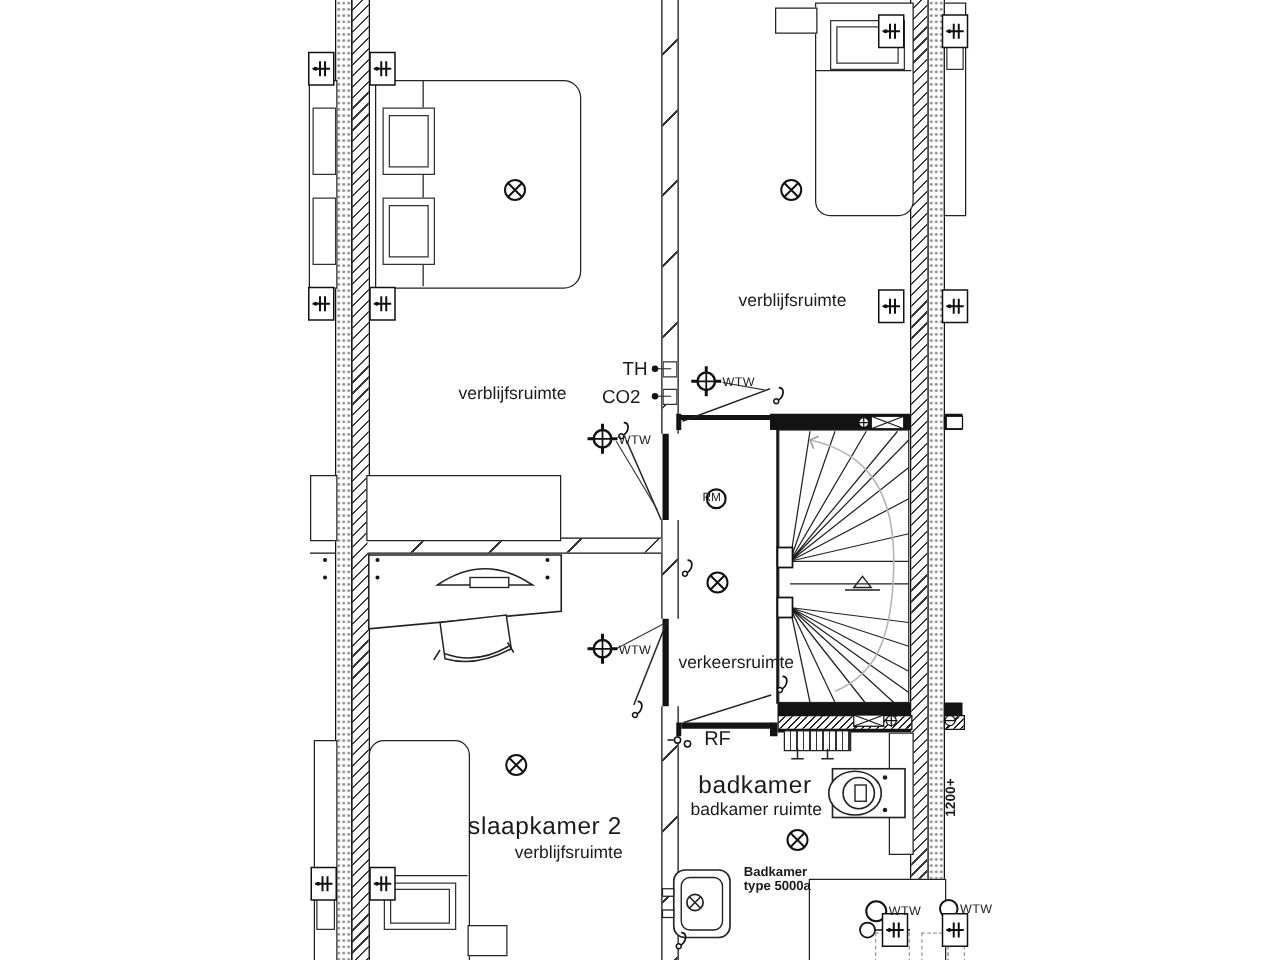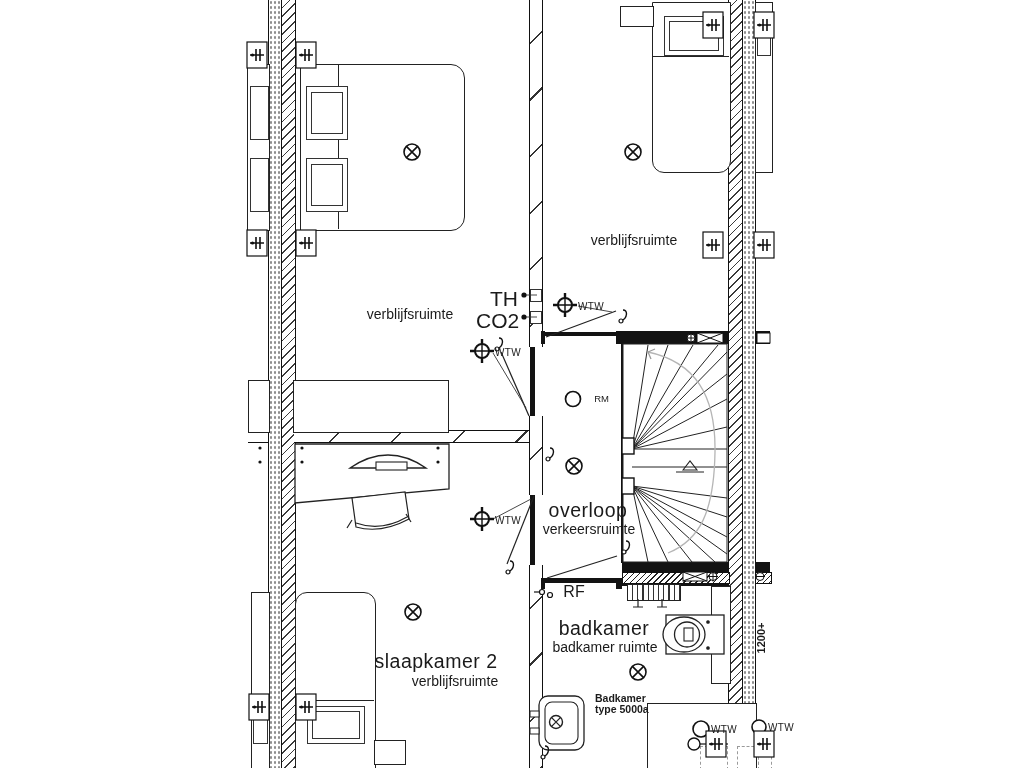--- a/index.html
+++ b/index.html
@@ -16,21 +16,21 @@
        border-left:1.4px solid #111;border-right:1.4px solid #111;}
   .pwh{background-color:#fff;background-image:repeating-linear-gradient(135deg,transparent 0 32px,#333 32px 33.6px,transparent 33.6px 44px);
        border-top:1.4px solid #111;border-bottom:1.4px solid #111;}
   .dark{background:#131313;}
   .fhat{background:repeating-linear-gradient(135deg,#fff 0 3px,#222 3px 4.2px);border:1px solid #111;}
   .box{background:#fff;border:1.4px solid #222;}
   .thin{background:#fff;border:1.1px solid #333;}
   .lbl{position:absolute;text-align:center;white-space:nowrap;}
   .rname{font-size:19.5px;letter-spacing:.5px;}
   .rsub{font-size:14px;}
-  .ann{font-size:21px;}
+  .ann{font-size:15px;}
   .tiny{font-size:10px;letter-spacing:.3px;}
   .bathsmall{font-size:10.5px;font-weight:bold;line-height:11px;text-align:left;}
   svg.layer{position:absolute;left:0;top:0;}
 </style>
 </head>
 <body>
 
 <div id="plan">
 
   <div class="abs stip" style="left:268px;top:0;width:12px;height:768px;"></div>
@@ -274,30 +274,29 @@
     </g>
   </svg>
 
   <div class="lbl rsub" style="left:325px;top:306px;width:170px;">verblijfsruimte</div>
 
   <div class="lbl rname" style="left:351px;top:650px;width:170px;">slaapkamer 2</div>
   <div class="lbl rsub" style="left:370px;top:673px;width:170px;">verblijfsruimte</div>
 
   <div class="lbl rsub" style="left:549px;top:232px;width:170px;">verblijfsruimte</div>
 
-  <div class="lbl rname" style="left:503px;top:499px;width:170px;">overloop</div>
   <div class="lbl rsub" style="left:504px;top:521px;width:170px;">verkeersruimte</div>
 
   <div class="lbl rname" style="left:519px;top:617px;width:170px;">badkamer</div>
   <div class="lbl rsub" style="left:520px;top:639px;width:170px;">badkamer ruimte</div>
 
   <div class="lbl ann" style="left:480px;top:287px;width:38px;text-align:right;">TH</div>
   <div class="lbl ann" style="left:476px;top:309px;width:42px;text-align:center;">CO2</div>
   <div class="lbl ann" style="left:557px;top:583px;width:34px;text-align:center;font-size:16px;">RF</div>
-  <div class="lbl" style="left:583px;top:393px;width:26px;text-align:right;font-size:9.5px;">RM</div>
+  <div class="lbl" style="left:562px;top:393px;width:26px;text-align:left;font-size:9.5px;">RM</div>
 
   <div class="lbl tiny" style="left:578px;top:301px;text-align:left;">WTW</div>
   <div class="lbl tiny" style="left:495px;top:347px;text-align:left;">WTW</div>
   <div class="lbl tiny" style="left:495px;top:515px;text-align:left;">WTW</div>
   <div class="lbl tiny" style="left:711px;top:724px;text-align:left;">WTW</div>
   <div class="lbl tiny" style="left:768px;top:722px;text-align:left;">WTW</div>
 
   <div class="abs bathsmall" style="left:595px;top:693px;">
     <span>Badkamer</span><br>
     <span>type 5000a</span>

